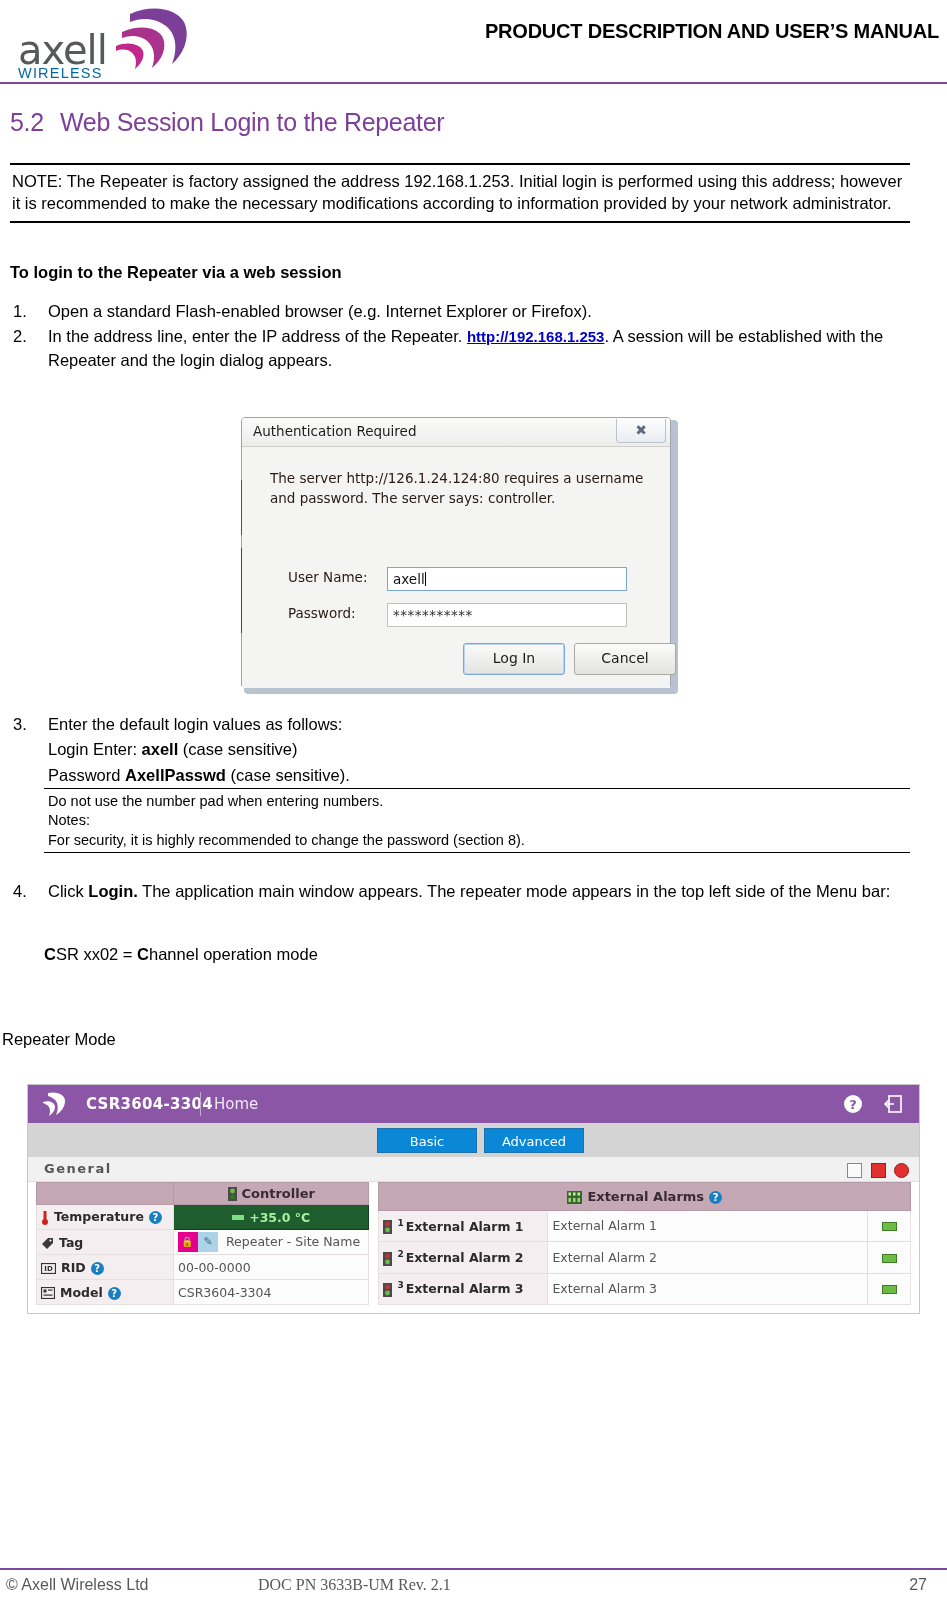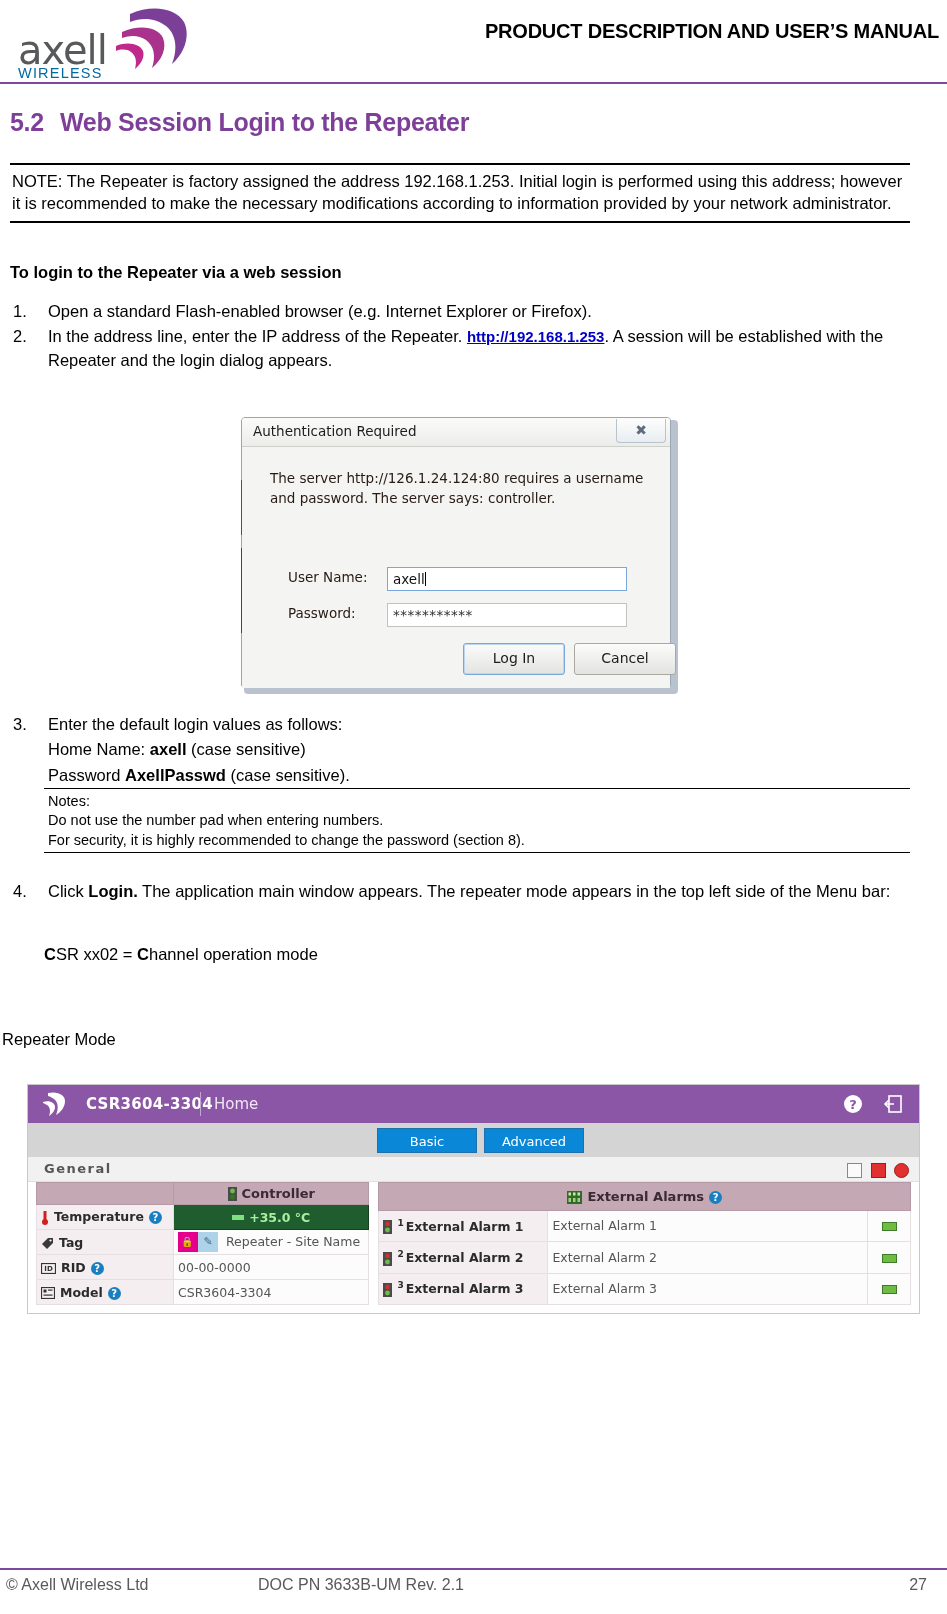--- a/index.html
+++ b/index.html
@@ -63,21 +63,21 @@
     left: 0; top: 82px;
     width: 947px; height: 2px;
     background: #7b4a9e;
   }
 
   
   .section-heading {
     position: absolute;
     left: 10px; top: 108px;
     font-size: 25px;
-    font-weight: bold;
+    font-weight: normal;
     color: #7e3f98;
     letter-spacing: -0.3px;
   }
   .section-heading .num { display: inline-block; width: 50px; }
 
   
   .note-box {
     position: absolute;
     left: 10px; top: 163px;
     width: 900px;
@@ -458,21 +458,21 @@
     background: #7b4a9e;
   }
   .footer {
     position: absolute;
     left: 0; top: 1576px;
     width: 947px;
     font-size: 16px;
     color: #58595b;
   }
   .footer .f-left  { position: absolute; left: 6px; }
-  .footer .f-mid   { position: absolute; left: 258px; }
+  .footer .f-mid   { position: absolute; left: 258px; font-family: Liberation Serif, serif; }
   .footer .f-right { position: absolute; right: 20px; }
 </style>
 </head>
 <body>
 
 <div class="page-header">
   <div class="logo">
     <svg class="logo-swoosh" width="92" height="66" viewBox="0 0 92 66">
       <path d="M30 8 C52 -2, 76 2, 84 16 C90 28, 86 46, 72 58 C78 42, 76 28, 66 20 C56 12, 42 11, 30 16 Z" fill="#7b3f98"></path>
       <path d="M22 26 C40 18, 58 21, 63 32 C67 42, 62 54, 52 62 C56 50, 54 40, 46 34 C39 29, 30 29, 22 32 Z" fill="#a9338c"></path>
@@ -537,30 +537,30 @@
     </div>
   </div>
 </div>
 
 <div class="olist" style="top:713px;">
   <div class="li">
     <span class="marker">3.</span>
     <span>Enter the default login values as follows:</span>
   </div>
   <div class="li">
-    <span>Home Name: </span><b>axell</b><span> (case sensitive)</span>
+    <span>Login Enter: </span><b>axell</b><span> (case sensitive)</span>
   </div>
   <div class="li">
     <span>Password </span><b>AxellPasswd</b><span> (case sensitive).</span>
   </div>
 </div>
 
 <div class="notes-box">
+  <p>Do not use the number pad when entering numbers.</p>
   <p>Notes:</p>
-  <p>Do not use the number pad when entering numbers.</p>
   <p>For security, it is highly recommended to change the password (section 8).</p>
 </div>
 
 <div class="post-text">
   <div class="li">
     <span class="marker">4.</span>
     <span>Click </span><b>Login.</b><span> The application main window appears. The repeater mode appears in the top left side of the Menu bar:</span>
   </div>
 </div>
 

